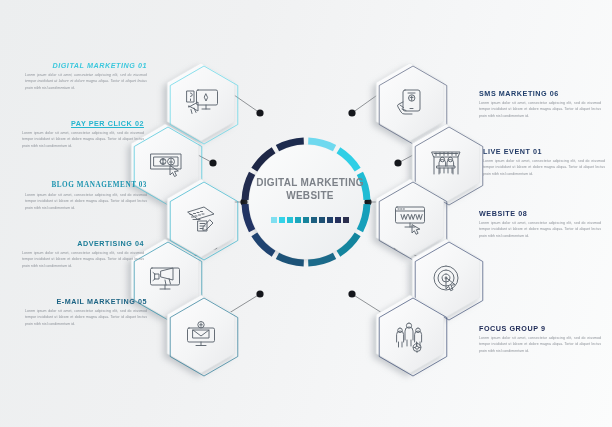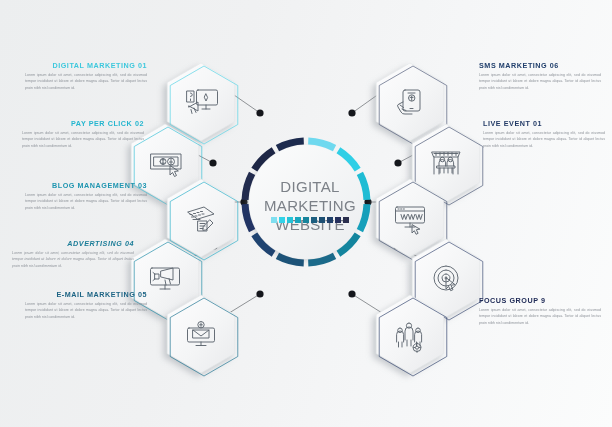--- a/index.html
+++ b/index.html
@@ -16,31 +16,31 @@
   .block{position:absolute;width:122px;}
   .block .hd{
     font-size:7.2px;font-weight:bold;letter-spacing:.55px;
     margin:0 0 3px 0;line-height:1;
   }
   .block .bd{
     font-size:3.5px;line-height:1.78;color:#8b9097;
     text-align:justify;margin:0;
     letter-spacing:.06px;
   }
-  .block.right{text-align:left;}
+  .block.right{text-align:left;margin-top:28px;}
   .block.left .hd{text-align:right;}
   .block.left .bd{text-align:justify;}
 
   
   #center-text{
     position:absolute;left:234px;top:177px;width:152px;
     text-align:center;pointer-events:none;
   }
   #center-text .t1{
-    font-size:15px;font-weight:normal;color:#7c8188;
+    font-size:10px;font-weight:bold;color:#7c8188;
     letter-spacing:.3px;line-height:1.28;
   }
   #swatches{
     position:absolute;left:268px;top:217px;width:84px;
     display:flex;gap:1.6px;justify-content:center;
   }
   #swatches i{display:block;width:6.4px;height:6.4px;}
 </style>
 </head>
 <body>
@@ -268,47 +268,51 @@
       <i style="background: rgb(37, 195, 216);"></i>
       <i style="background: rgb(26, 166, 189);"></i>
       <i style="background: rgb(23, 132, 156);"></i>
       <i style="background: rgb(29, 95, 128);"></i>
       <i style="background: rgb(29, 79, 115);"></i>
       <i style="background: rgb(32, 64, 106);"></i>
       <i style="background: rgb(36, 47, 92);"></i>
       <i style="background: rgb(43, 47, 78);"></i>
     </div>
 
-  <div class="block left" style="left:25px;top:62px;">
+  <div class="block left" style="left:25px;top:62px;font-style:italic;">
     <p class="hd" style="color: rgb(62, 200, 221);">DIGITAL MARKETING 01</p>
     <p class="bd">Lorem ipsum dolor sit amet, consectetur adipiscing elit, sed do eiusmod tempor incididunt ut labore et dolore magna aliqua. Tortor id aliquet lectus proin nibh nisl condimentum id.</p>
   </div>
   <div class="block left" style="left:22px;top:120px;">
-    <p class="hd" style="color: rgb(37, 182, 207);">PAY PER CLICK 02</p>
+    <p class="hd" style="color: rgb(37, 182, 207); text-decoration: underline;">PAY PER CLICK 02</p>
     <p class="bd">Lorem ipsum dolor sit amet, consectetur adipiscing elit, sed do eiusmod tempor incididunt ut labore et dolore magna aliqua. Tortor id aliquet lectus proin nibh nisl condimentum id.</p>
   </div>
   <div class="block left" style="left:25px;top:182px;">
-    <p class="hd" style="color: rgb(31, 149, 176);">BLOG MANAGEMENT 03</p>
-    <p class="bd">Lorem ipsum dolor sit amet, consectetur adipiscing elit, sed do eiusmod tempor incididunt ut labore et dolore magna aliqua. Tortor id aliquet lectus proin nibh nisl condimentum id.</p>
-  </div>
-  <div class="block left" style="left:12px;top:240px;font-style:italic;">
+    <p class="hd" style="color: rgb(31, 149, 176); font-family: Liberation Serif, serif;">BLOG MANAGEMENT 03</p>
+    <p class="bd">Lorem ipsum dolor sit amet, consectetur adipiscing elit, sed do eiusmod tempor incididunt ut labore et dolore magna aliqua. Tortor id aliquet lectus proin nibh nisl condimentum id.</p>
+  </div>
+  <div class="block left" style="left:22px;top:240px;">
     <p class="hd" style="color: rgb(28, 125, 152);">ADVERTISING 04</p>
     <p class="bd">Lorem ipsum dolor sit amet, consectetur adipiscing elit, sed do eiusmod tempor incididunt ut labore et dolore magna aliqua. Tortor id aliquet lectus proin nibh nisl condimentum id.</p>
   </div>
-  <div class="block left" style="left:25px;top:291px;">
+  <div class="block left" style="left:25px;top:298px;">
     <p class="hd" style="color: rgb(29, 100, 132);">E-MAIL MARKETING 05</p>
     <p class="bd">Lorem ipsum dolor sit amet, consectetur adipiscing elit, sed do eiusmod tempor incididunt ut labore et dolore magna aliqua. Tortor id aliquet lectus proin nibh nisl condimentum id.</p>
   </div>
 
   <div class="block right" style="left:479px;top:62px;">
     <p class="hd" style="color: rgb(34, 64, 109);">SMS MARKETING 06</p>
     <p class="bd">Lorem ipsum dolor sit amet, consectetur adipiscing elit, sed do eiusmod tempor incididunt ut labore et dolore magna aliqua. Tortor id aliquet lectus proin nibh nisl condimentum id.</p>
   </div>
   <div class="block right" style="left:483px;top:120px;">
     <p class="hd" style="color: rgb(34, 58, 102);">LIVE EVENT 01</p>
     <p class="bd">Lorem ipsum dolor sit amet, consectetur adipiscing elit, sed do eiusmod tempor incididunt ut labore et dolore magna aliqua. Tortor id aliquet lectus proin nibh nisl condimentum id.</p>
   </div>
+  <div class="block right" style="left:479px;top:182px;">
+    <p class="hd" style="color: rgb(34, 53, 99);">WEBSITE 08</p>
+    <p class="bd">Lorem ipsum dolor sit amet, consectetur adipiscing elit, sed do eiusmod tempor incididunt ut labore et dolore magna aliqua. Tortor id aliquet lectus proin nibh nisl condimentum id.</p>
+  </div>
   <div class="block right" style="left:479px;top:297px;">
     <p class="hd" style="color: rgb(32, 44, 88);">FOCUS GROUP 9</p>
     <p class="bd">Lorem ipsum dolor sit amet, consectetur adipiscing elit, sed do eiusmod tempor incididunt ut labore et dolore magna aliqua. Tortor id aliquet lectus proin nibh nisl condimentum id.</p>
   </div>
 
 </div>
 
 </body></html>

